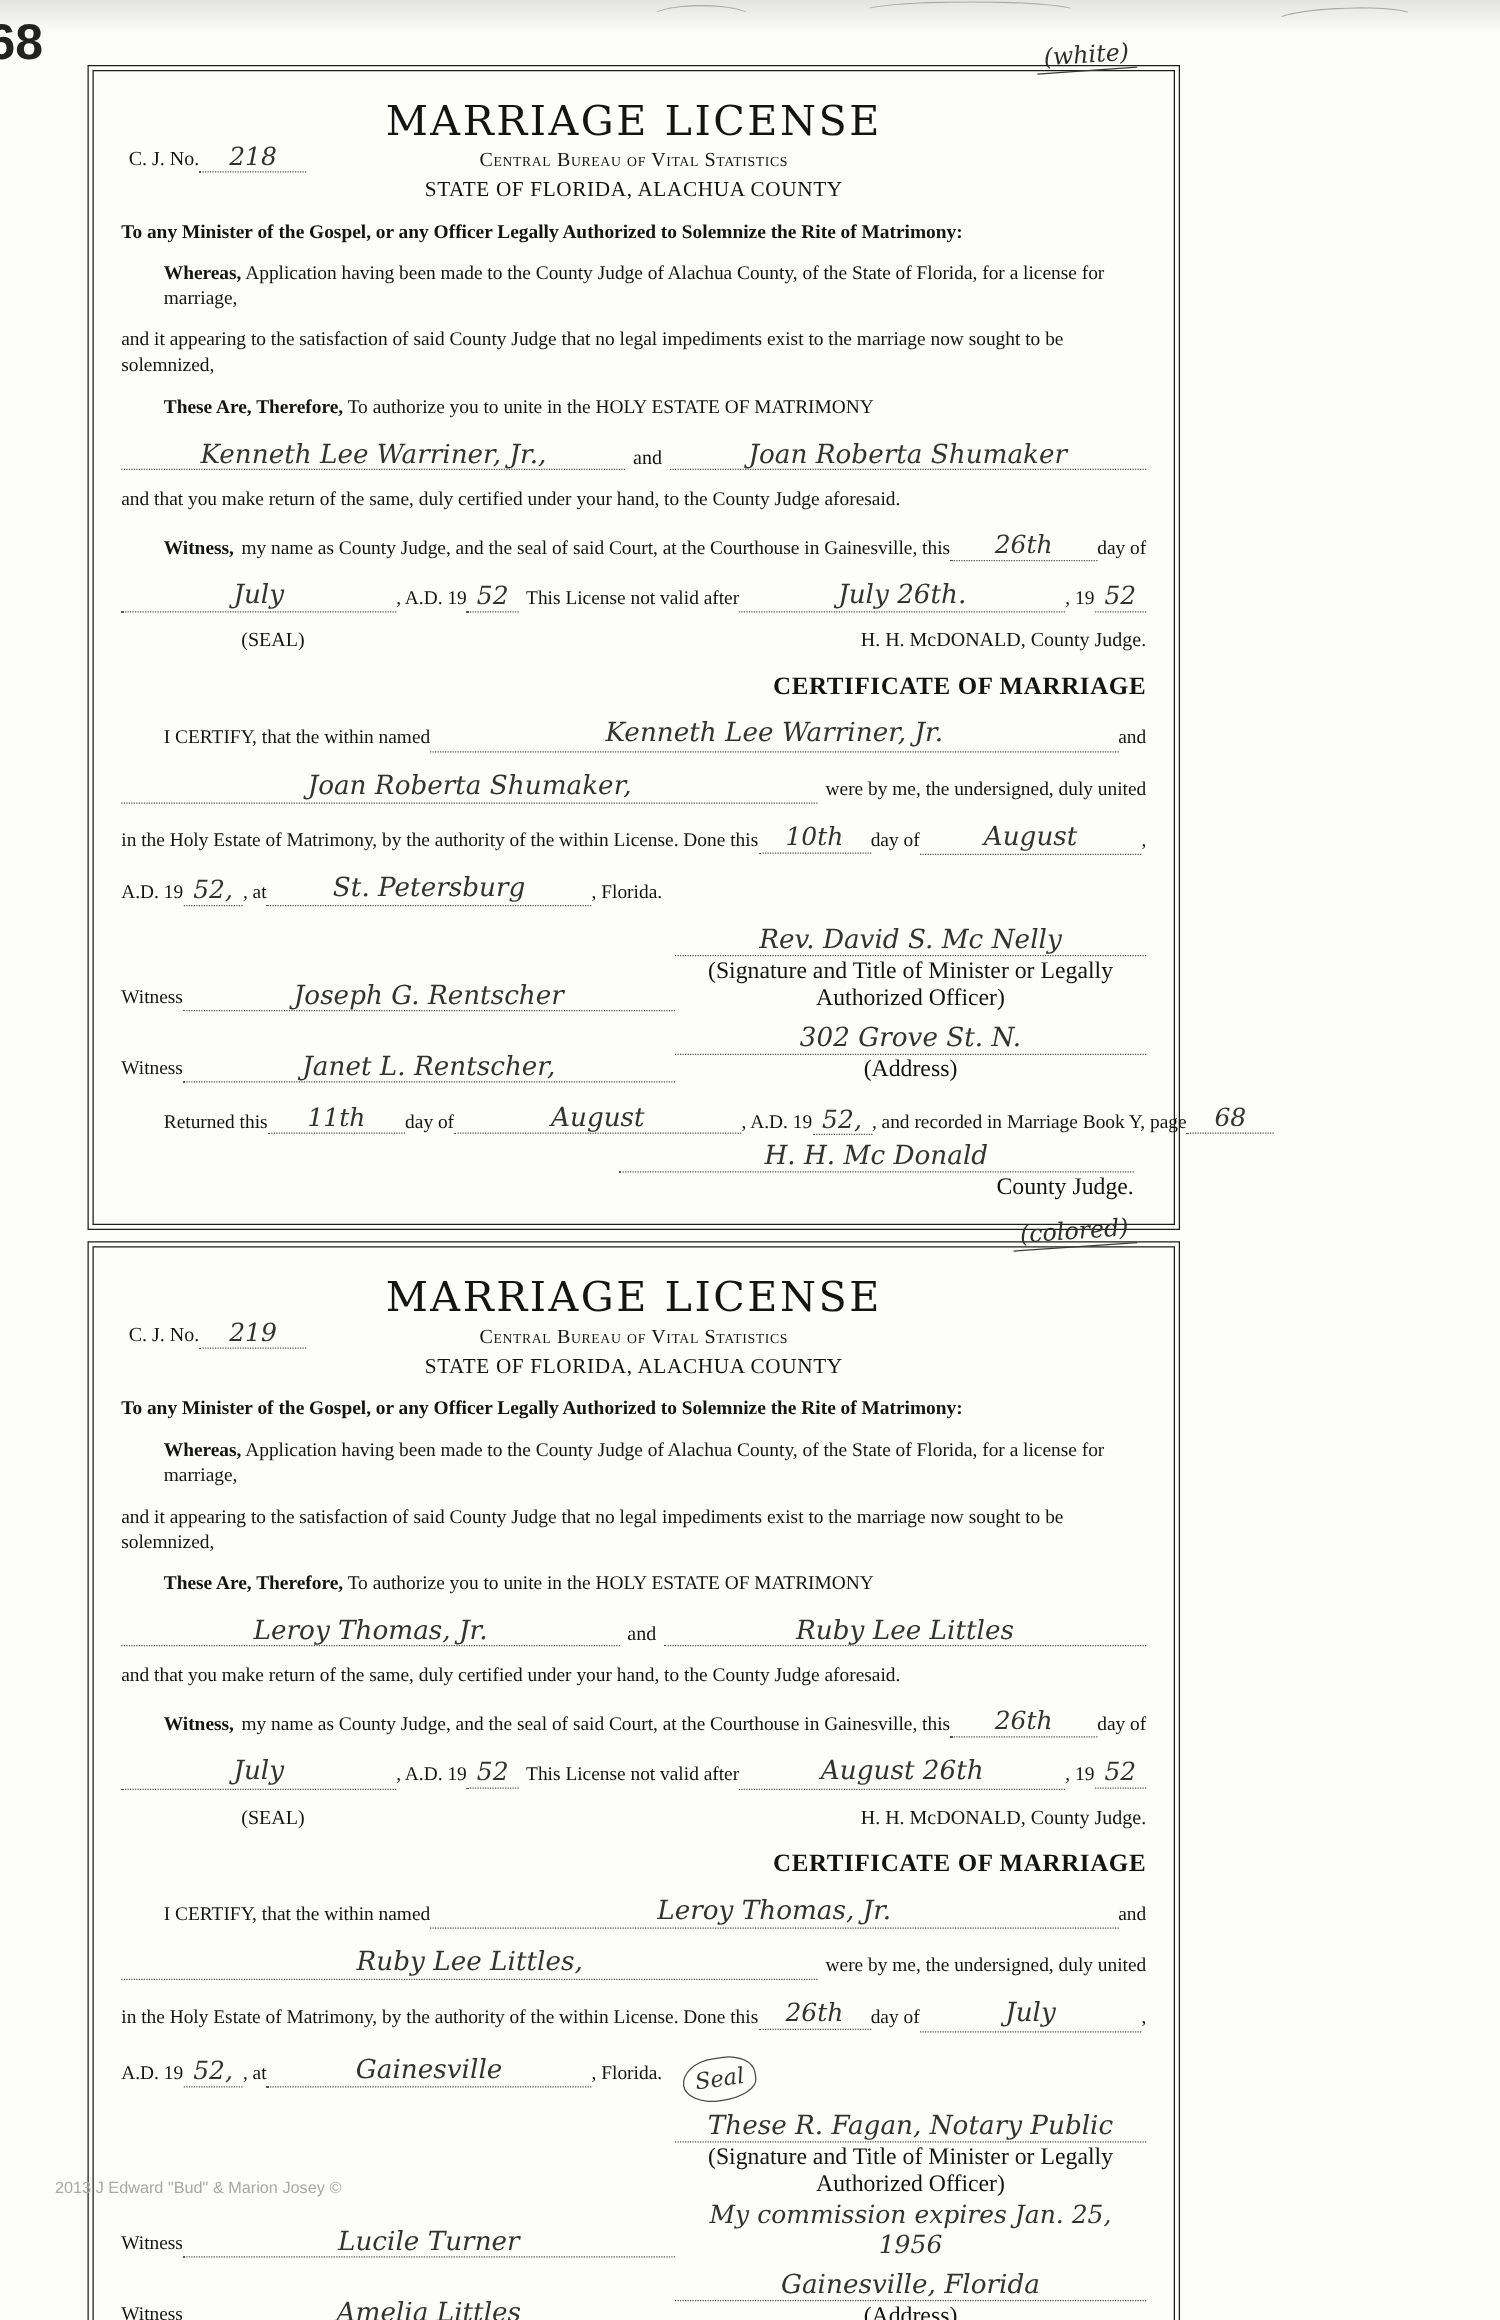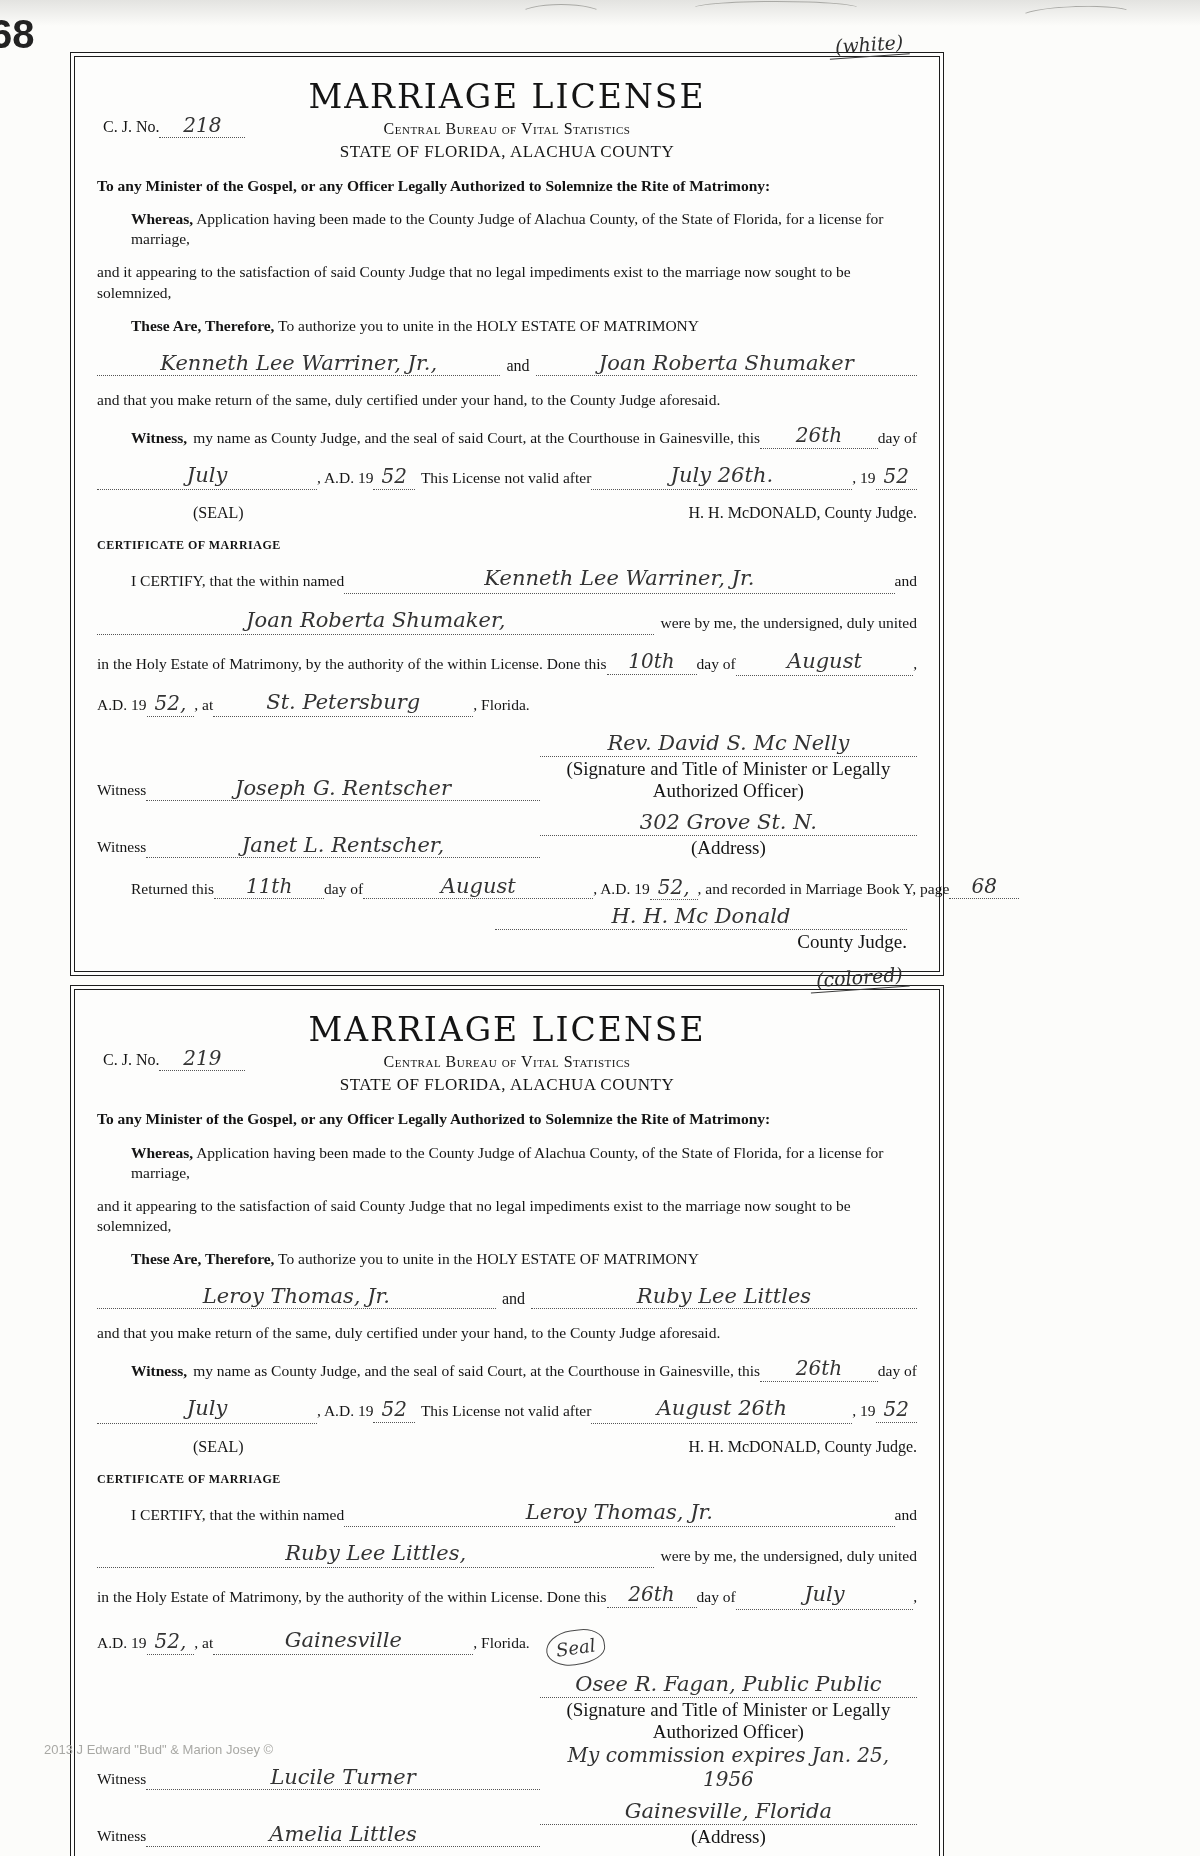--- a/index.html
+++ b/index.html
@@ -46,21 +46,21 @@
   .hw.big{font-size:21px;}
   .hw.med{font-size:20px;}
   .fill{flex:1 1 auto;border-bottom:1px dotted #555;text-align:center;position:relative;top:-1px;}
   .blank{display:inline-block;border-bottom:1px dotted #555;text-align:center;padding:0 8px;}
 
   .names-row{display:flex;align-items:baseline;margin:16px 0 10px;}
   .seal-row{display:flex;align-items:flex-start;margin:10px 0 4px;}
   .seal-lbl{margin-left:96px;font-size:16px;}
   .judge-print{margin-left:auto;font-size:16px;}
 
-  .cert-title{text-align:left;font-weight:bold;font-size:12px;letter-spacing:.5px;margin:16px 0 10px;}
+  .cert-title{text-align:right;font-weight:bold;font-size:20px;letter-spacing:.5px;margin:16px 0 10px;}
 
   .wit-row{display:flex;align-items:flex-end;margin:8px 0;}
   .wit-left{flex:0 0 54%;display:flex;align-items:center;font-size:15.5px;}
   .wit-right{flex:1;text-align:center;}
   .sigline{border-bottom:1px dotted #555;display:block;padding:0 6px 1px;}
   .caption{font-size:19px;margin-top:1px;}
   .seal-scribble{display:inline-block;border:1.5px solid #4a4a4a;border-radius:50% 45% 55% 50%/58% 50% 45% 52%;
     padding:5px 9px;transform:rotate(-8deg);margin-left:16px;position:relative;top:6px;font-size:18px;}
 
   .ret-row{display:flex;align-items:baseline;margin:16px 0 4px;font-size:15.5px;white-space:nowrap;}
@@ -309,21 +309,21 @@
         <span class="seal-scribble hw">Seal</span>
         <span style="flex:1;"></span>
       </div>
 
       <div class="wit-row">
         <div class="wit-left">
           <span>Witness</span>
           <span class="fill hw big">Lucile Turner</span>
         </div>
         <div class="wit-right">
-          <span class="sigline hw big">Osee R. Fagan, Public Public</span>
+          <span class="sigline hw big">These R. Fagan, Notary Public</span>
           <div class="caption">(Signature and Title of Minister or Legally Authorized Officer)</div>
           <div class="hw med">My commission expires Jan. 25, 1956</div>
         </div>
       </div>
 
       <div class="wit-row">
         <div class="wit-left">
           <span>Witness</span>
           <span class="fill hw big">Amelia Littles</span>
         </div>

